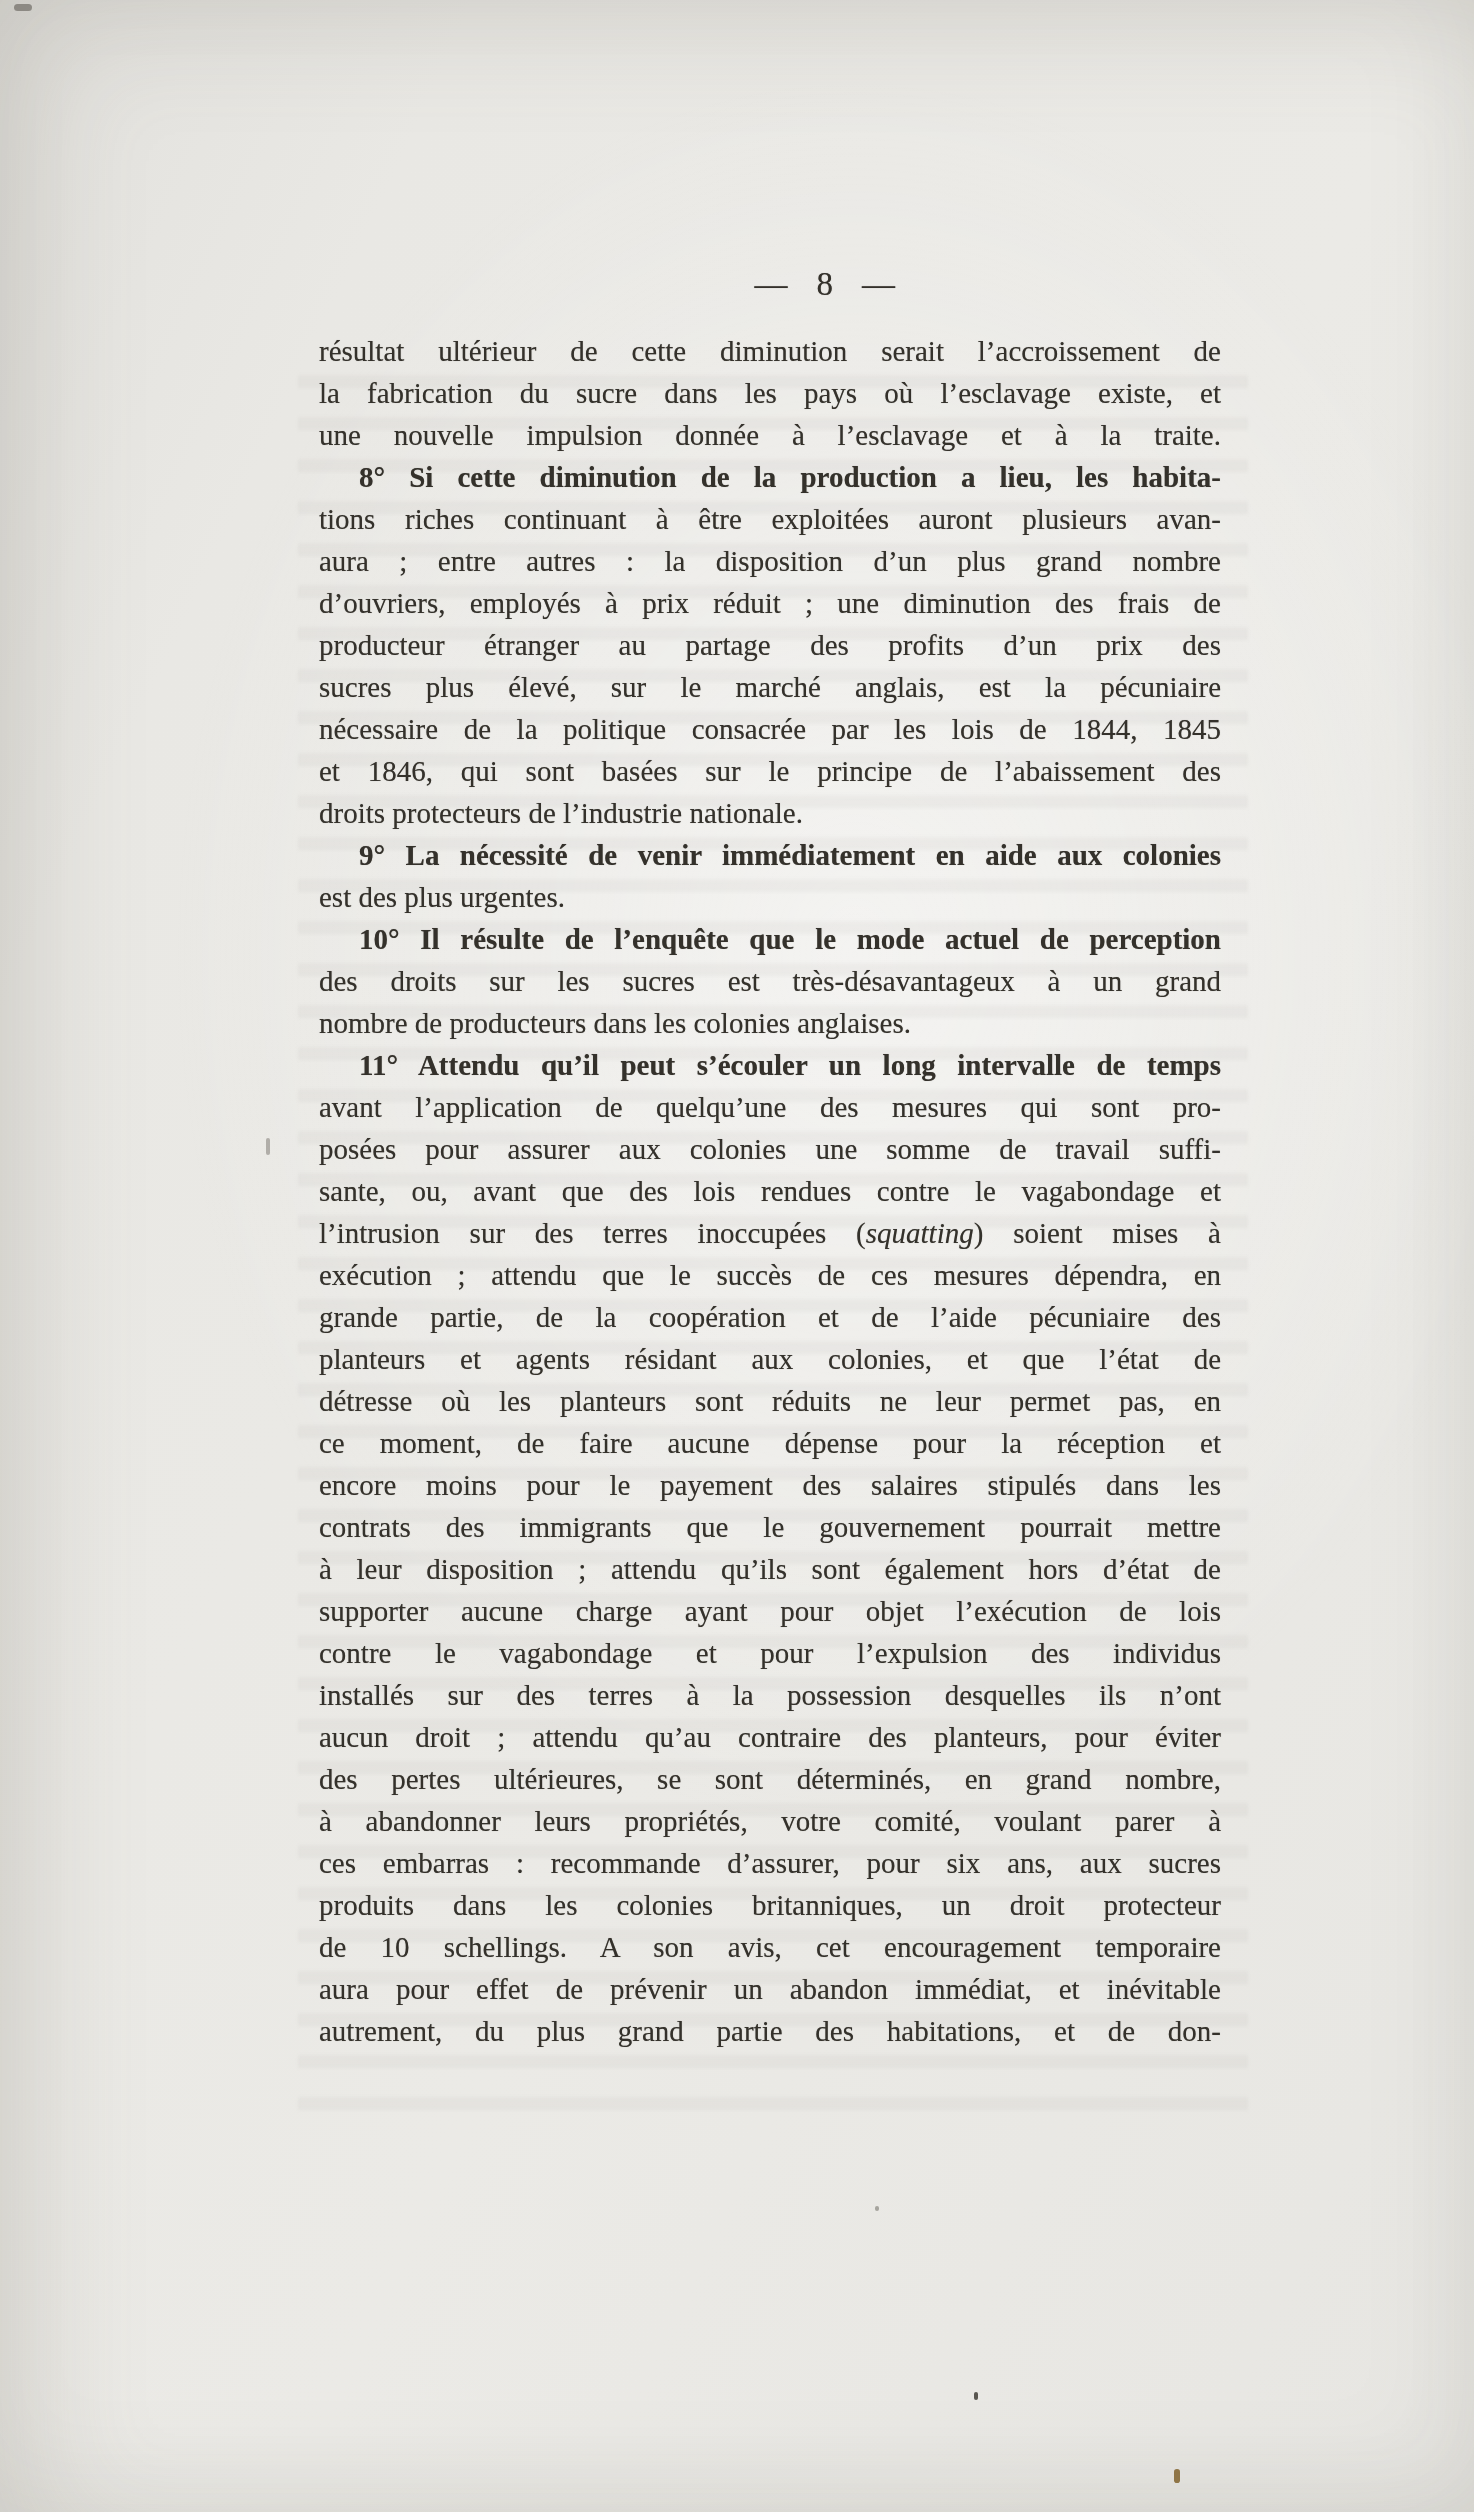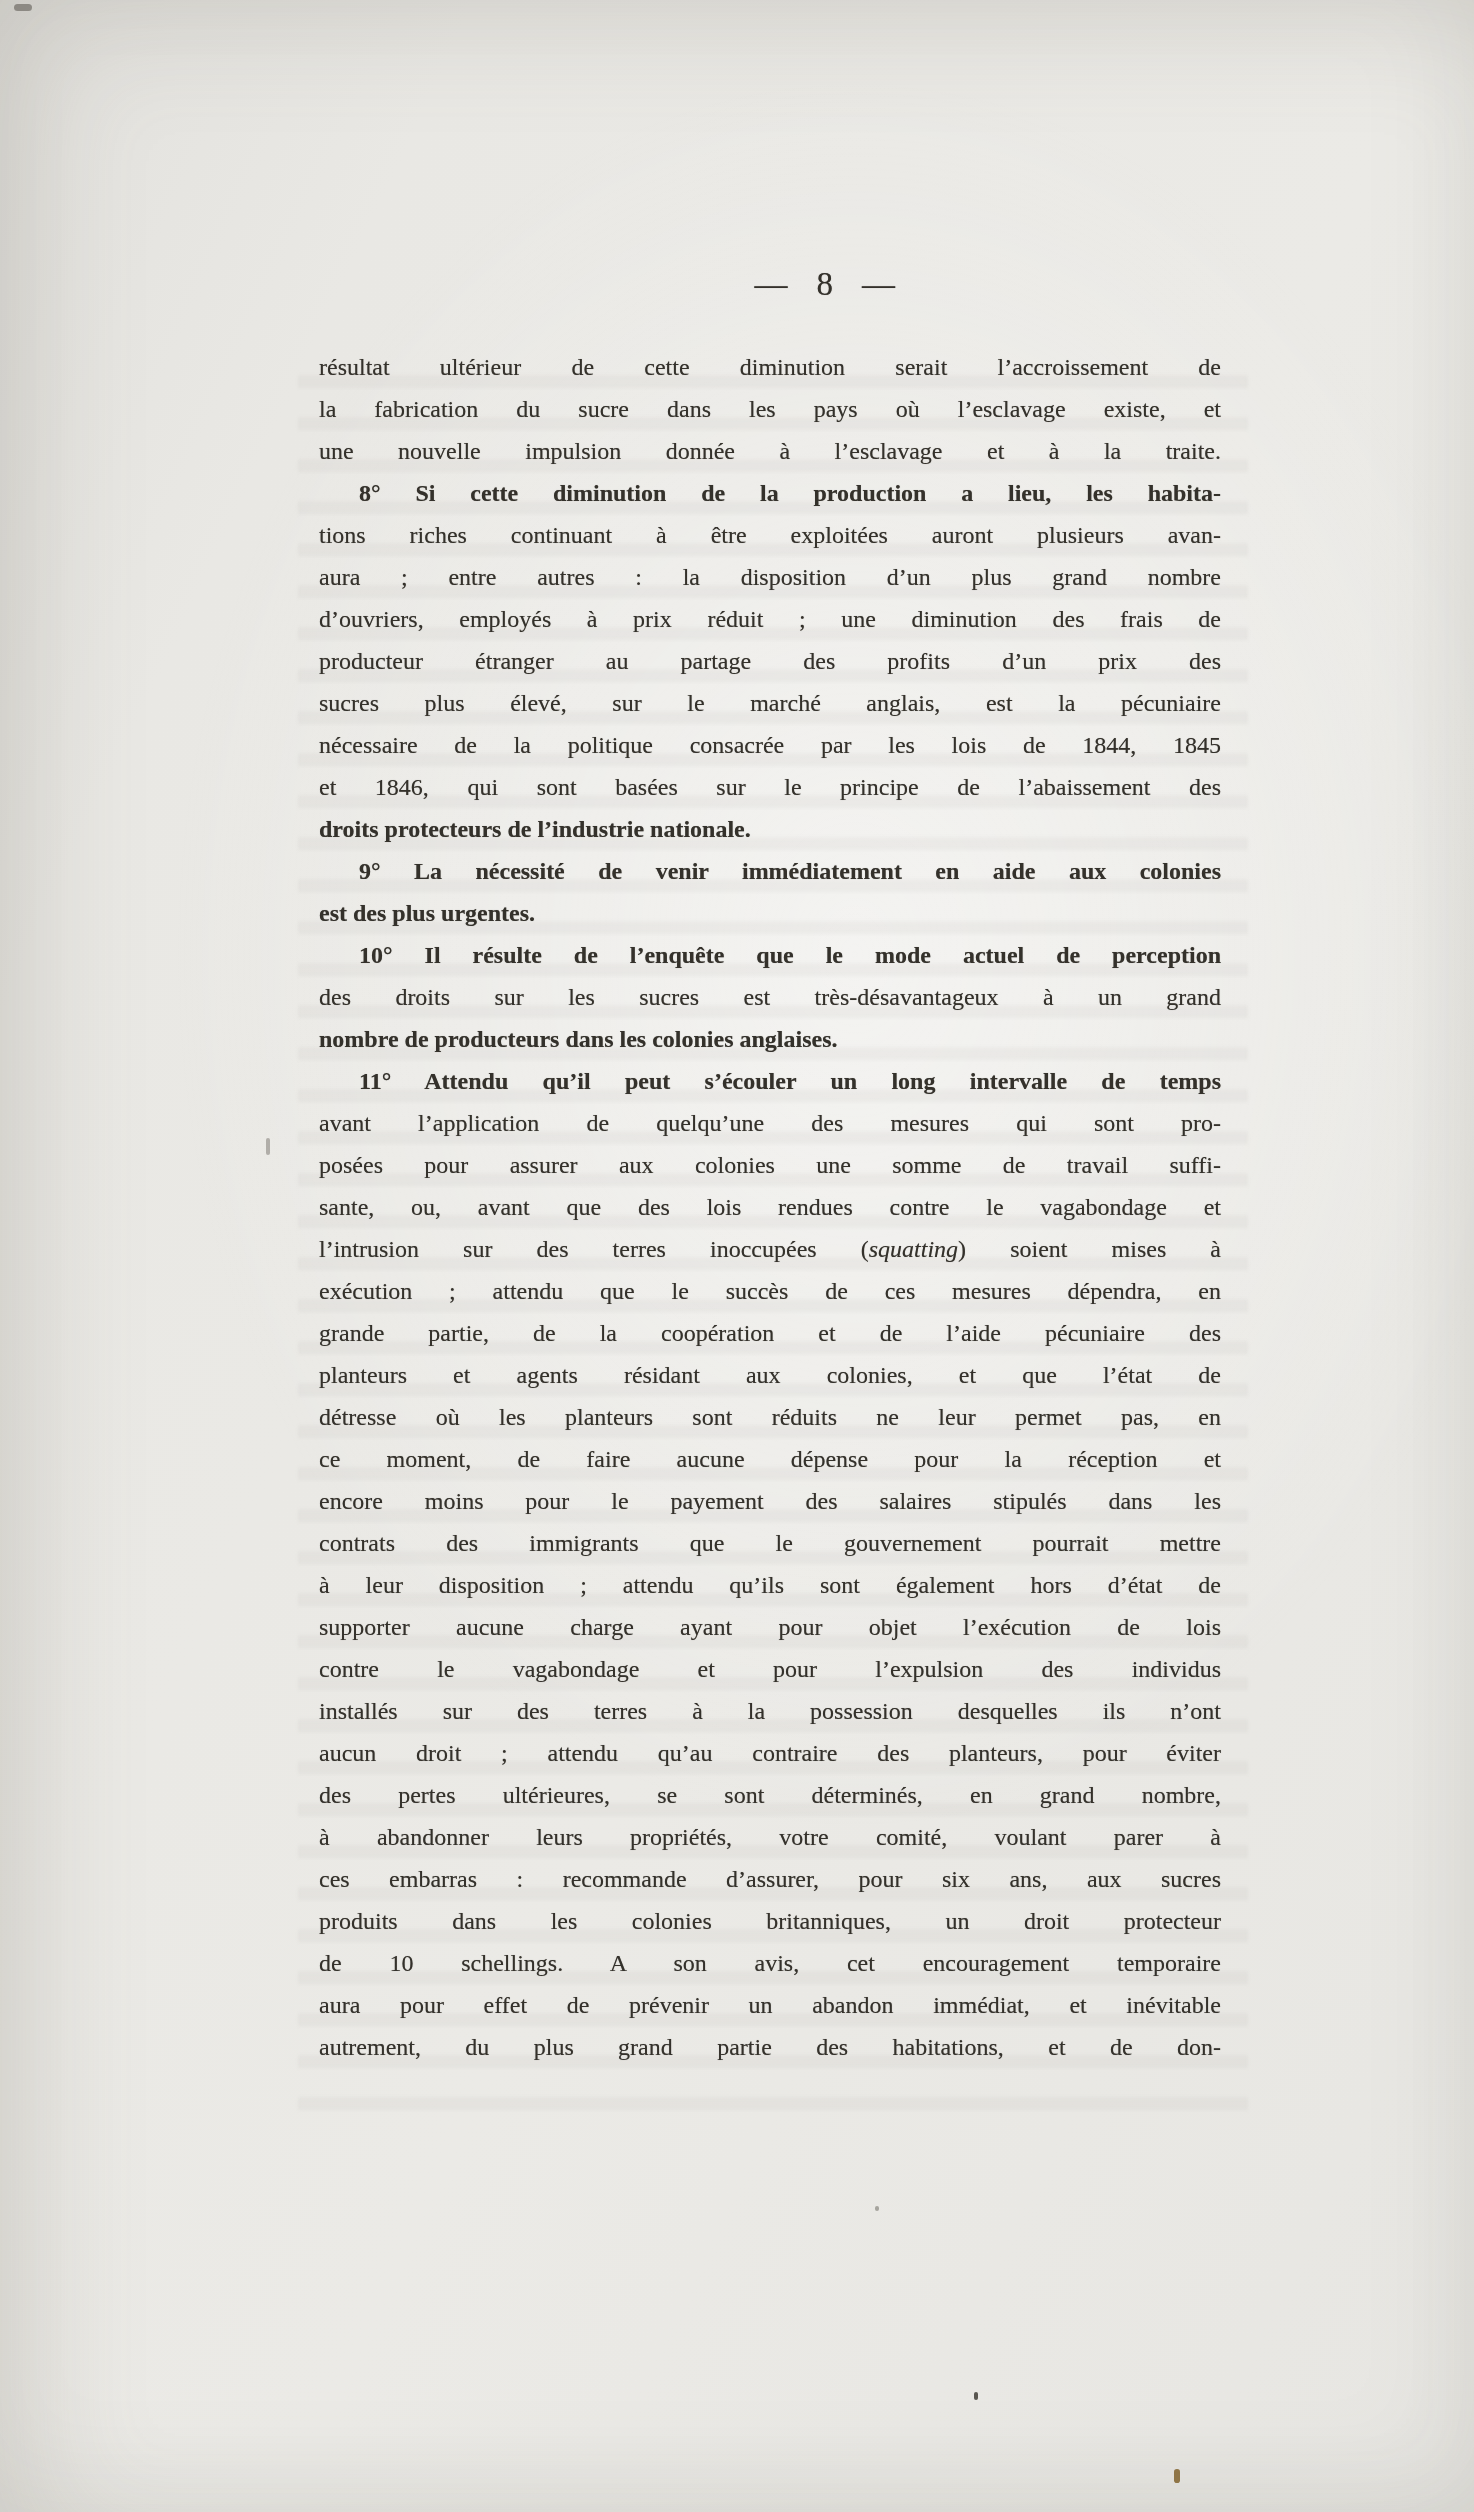--- a/index.html
+++ b/index.html
@@ -57,38 +57,36 @@
     letter-spacing: 1.4px;
     word-spacing: 18px;
     color: var(--ink, #34312b);
     text-shadow: 0 0 0.7px rgba(52,49,43,0.55);
   }
   .text-block {
     position: absolute;
     left: 319px;
     top: 330px;
     width: 902px;
-    font-size: 24px;
+    font-size: 29px;
     line-height: 42px;
     text-shadow: 0 0 0.7px rgba(52,49,43,0.5);
-    margin-top: 16px;
   }
   .line {
     text-align: justify;
     text-align-last: justify;
     white-space: normal;
   }
   .line.indent {
     text-indent: 40px;
     font-weight: bold;
   }
   .line.rag {
     text-align: left;
     text-align-last: left;
-    font-weight: bold;
   }
   .line i {
     font-style: italic;
   }
   .speck {
     position: absolute;
     pointer-events: none;
   }
 </style>
 </head>

